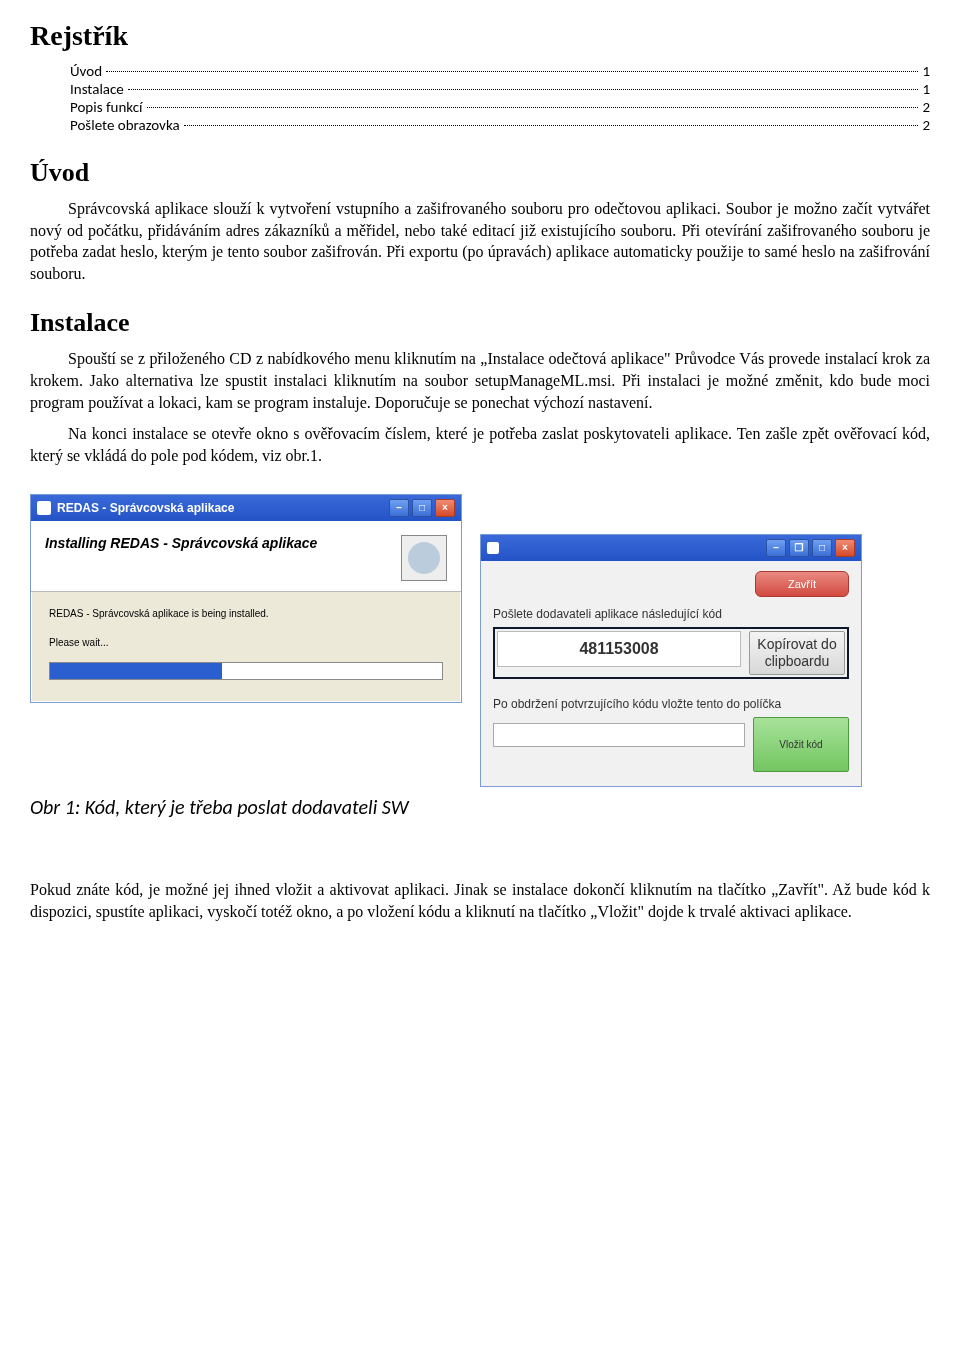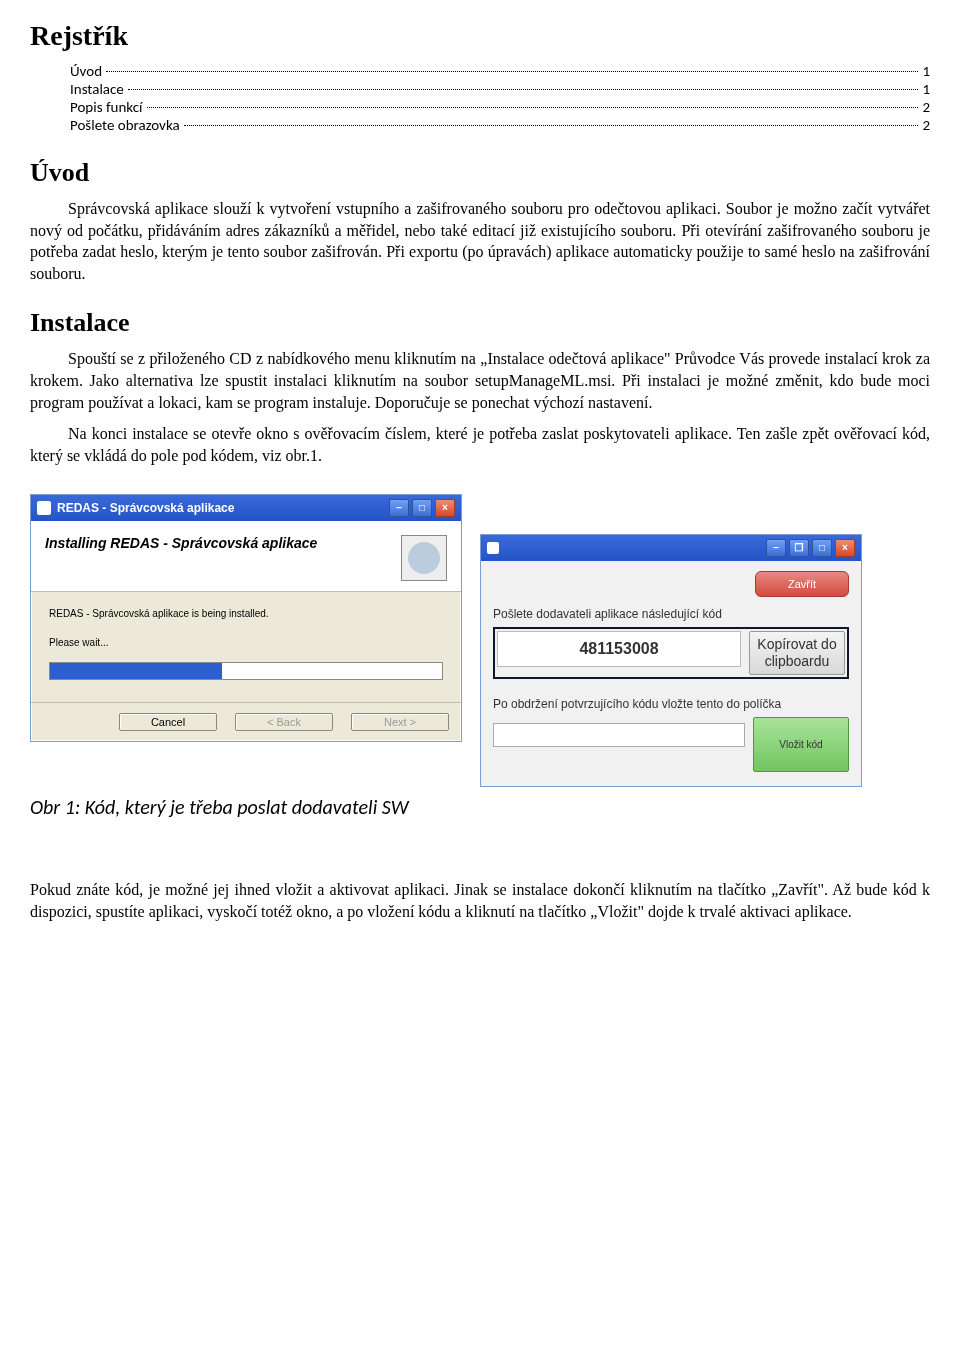--- a/index.html
+++ b/index.html
@@ -223,25 +223,20 @@
       <div class="banner-title">Installing REDAS - Správcovská aplikace</div>
       <div class="banner-icon"></div>
     </div>
     <div class="body">
       <div>REDAS - Správcovská aplikace is being installed.</div>
       <div style="margin-top:18px;">Please wait...</div>
       <div class="progress">
         <div class="progress-fill"></div>
       </div>
     </div>
-    <div class="win-footer">
-      <div class="btn">Cancel</div>
-      <div class="btn disabled">&lt; Back</div>
-      <div class="btn disabled">Next &gt;</div>
-    </div>
   </div>
 
   <div class="win win2">
     <div class="titlebar tb2">
       <span class="title-icon"></span>
       <div class="tb2-btns">
         <div class="tb-btn">–</div>
         <div class="tb-btn">❐</div>
         <div class="tb-btn">□</div>
         <div class="tb-btn close">×</div>

